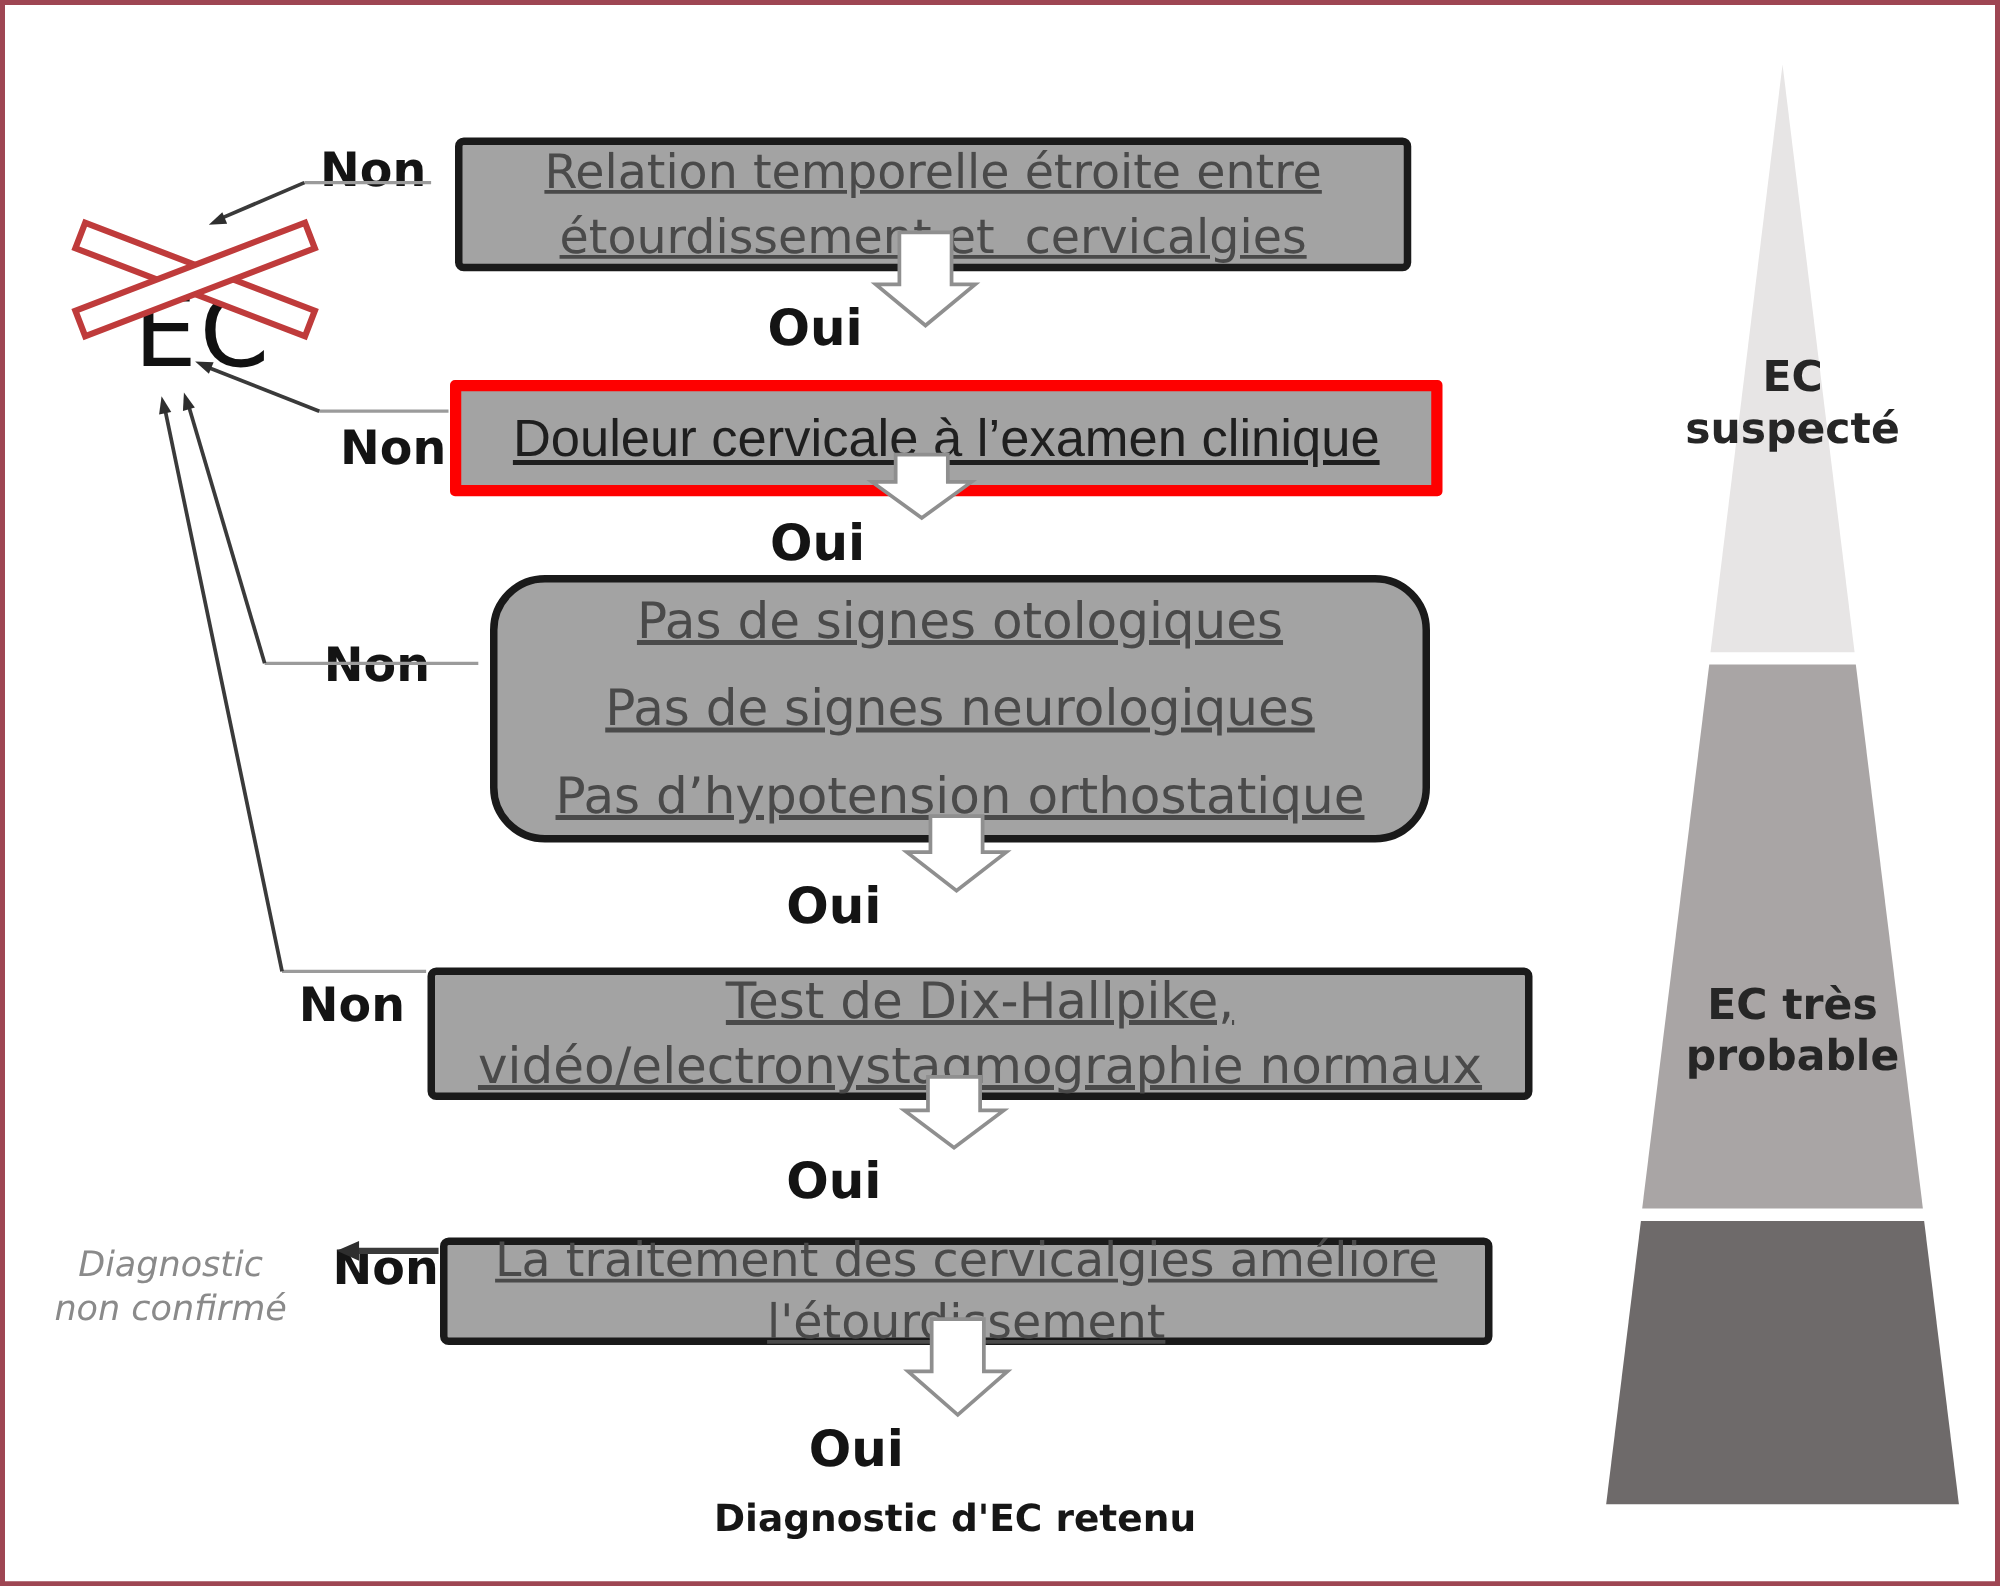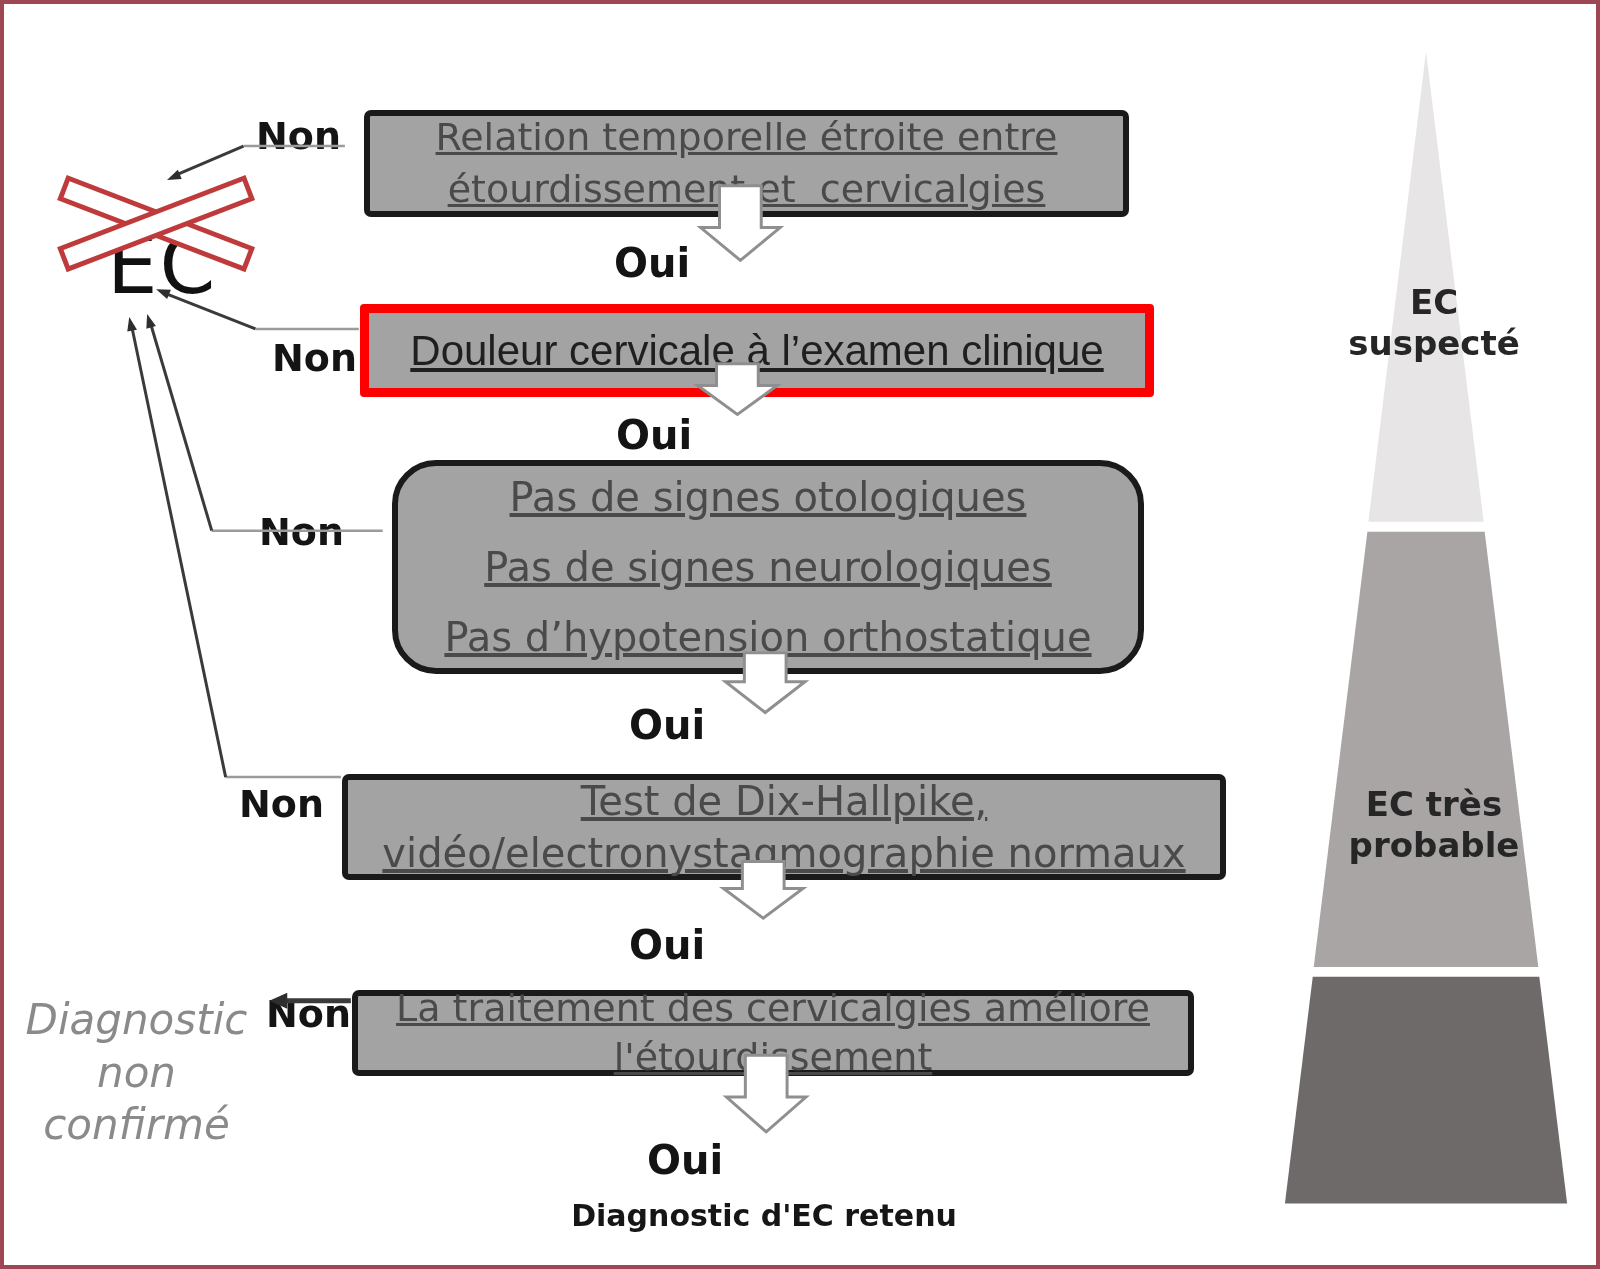--- a/index.html
+++ b/index.html
@@ -37,21 +37,21 @@
   .box.rounded{border-radius:44px;}
   .lbl{font-weight:bold;color:#141414;font-size:38px;z-index:1;}
   .ec-big{
     font-size:80px;color:#111;letter-spacing:2px;line-height:1;
     font-weight:500;
   }
   .final{
     font-weight:bold;color:#161616;font-size:30px;text-align:center;
   }
   .notconf{
-    font-style:italic;color:#8a8a8a;font-size:42px;line-height:1.25;
+    font-style:italic;color:#8a8a8a;font-size:28px;line-height:1.25;
     text-align:center;white-space:pre-wrap;
   }
   .pyr-lbl{
     font-weight:bold;color:#262626;font-size:34px;line-height:1.2;
     text-align:center;white-space:pre-wrap;
   }
 </style>
 </head>
 <body>
 

